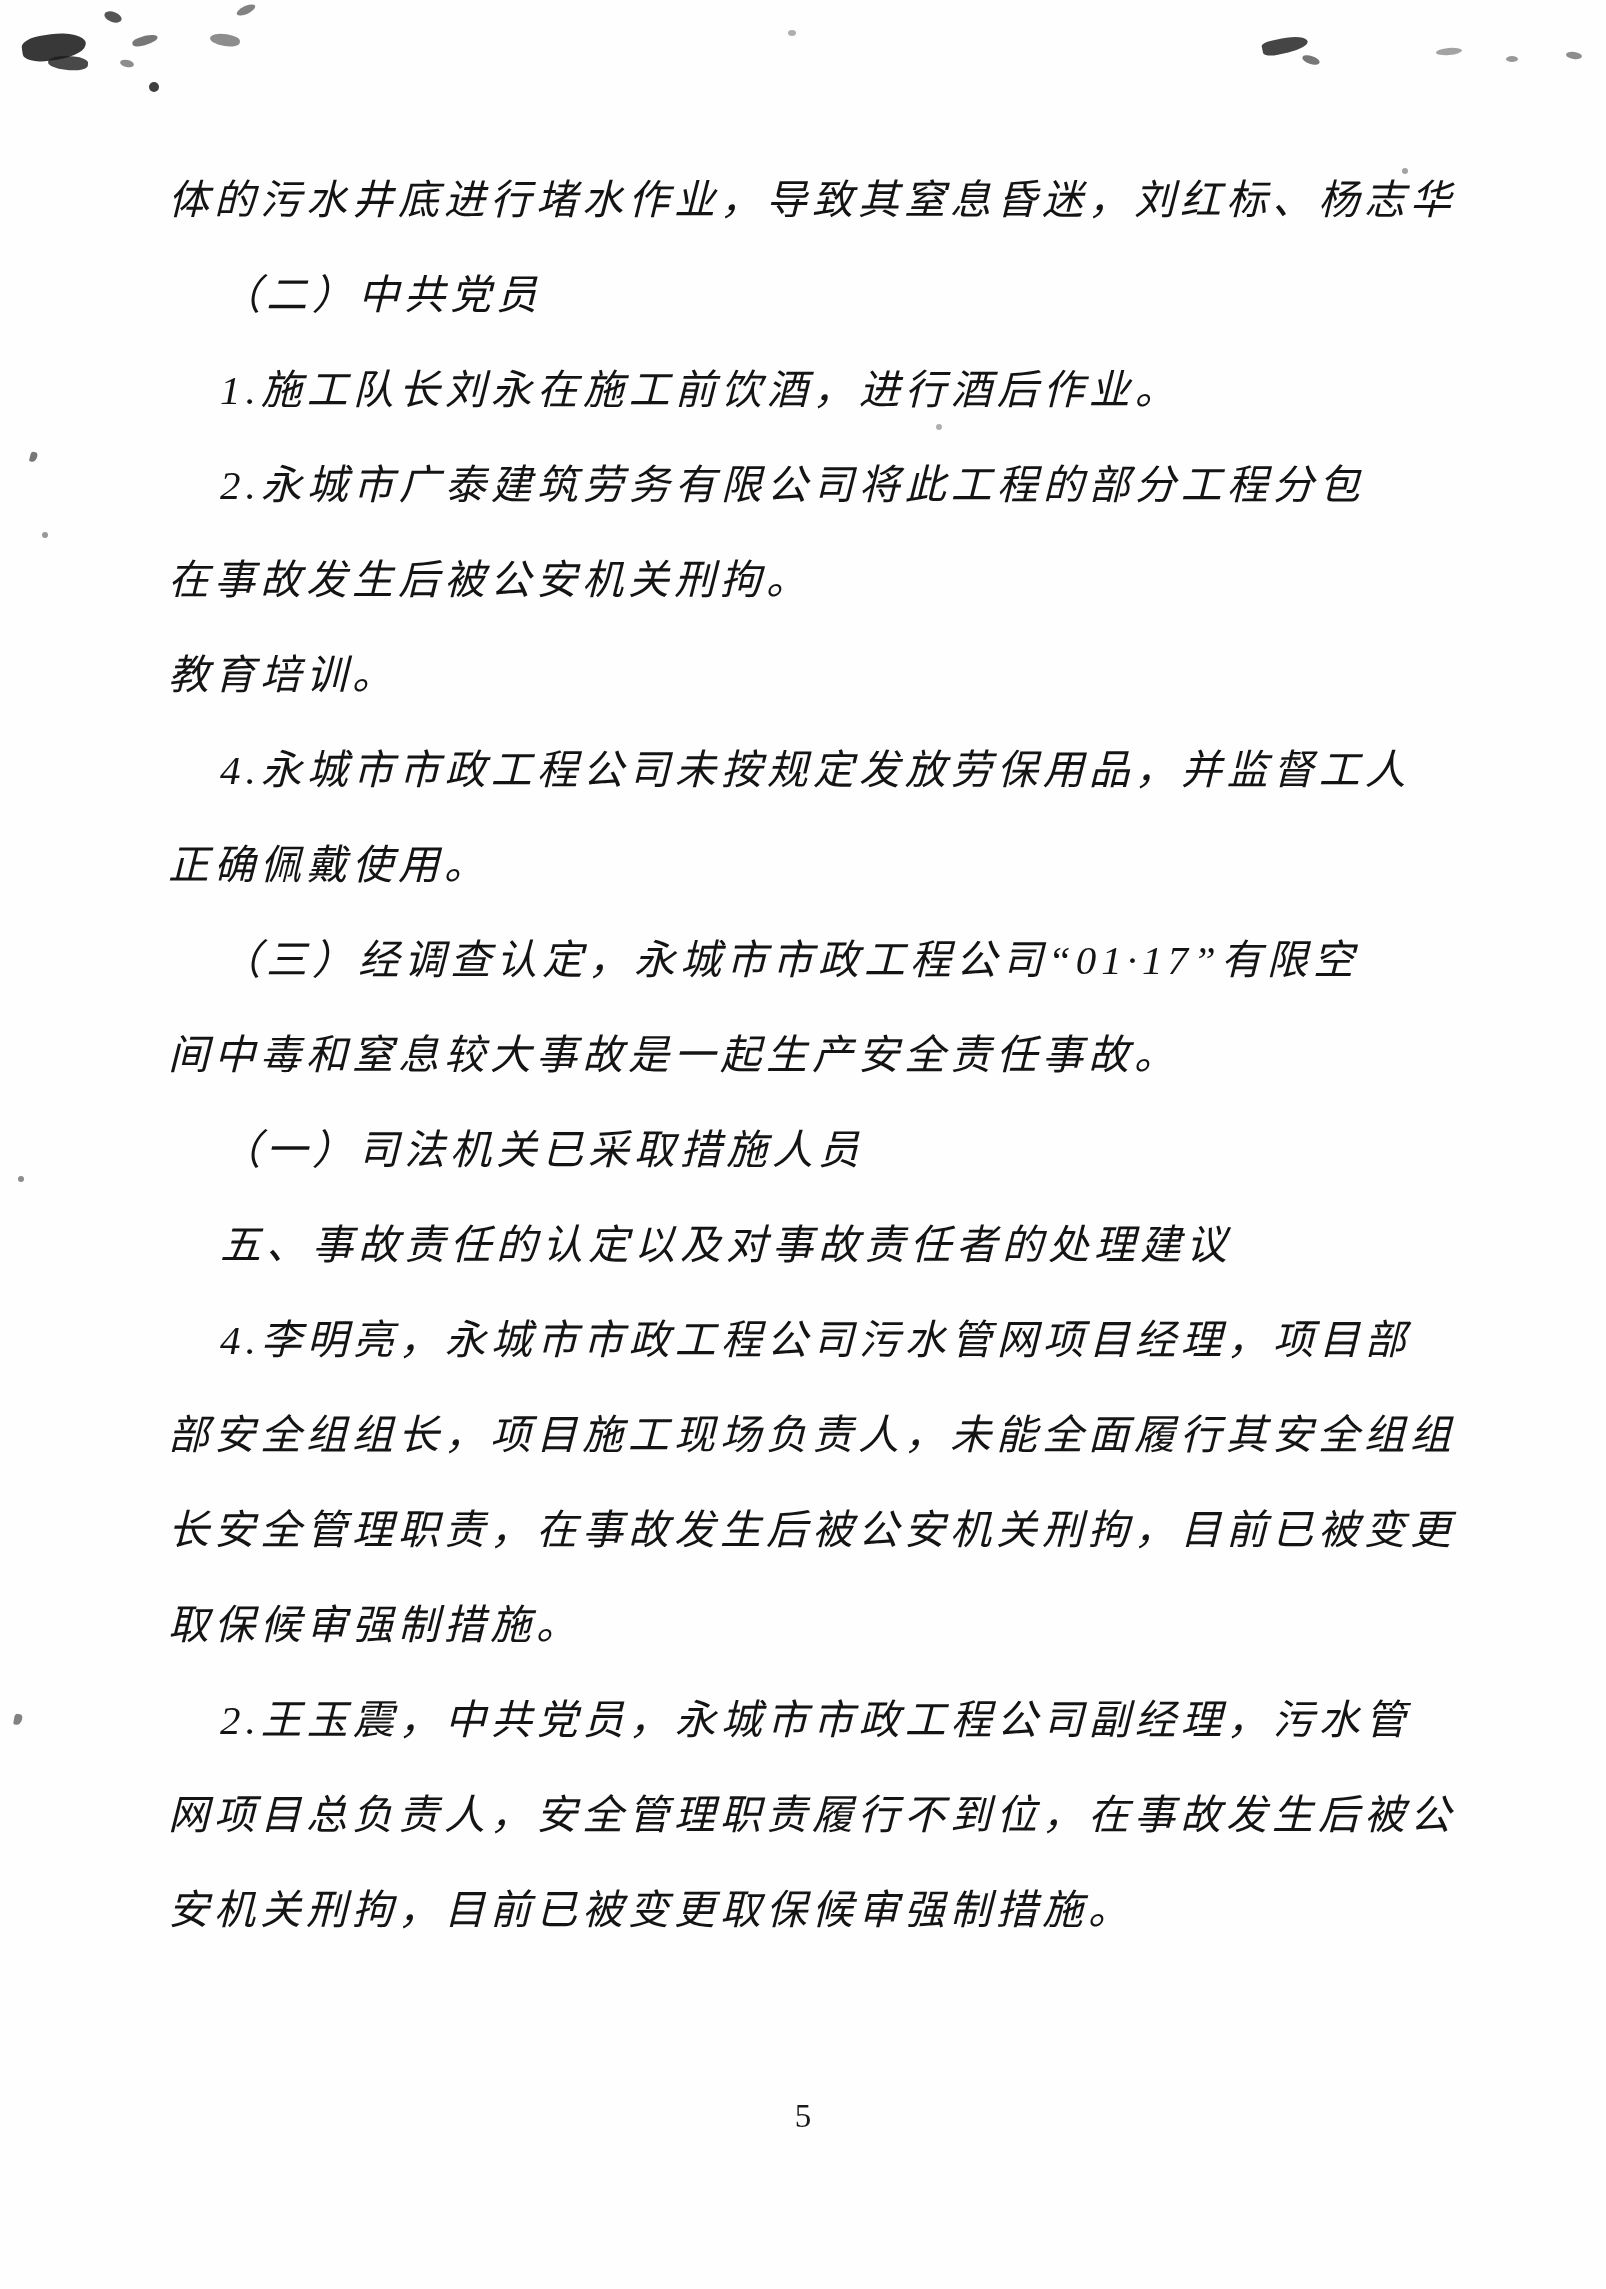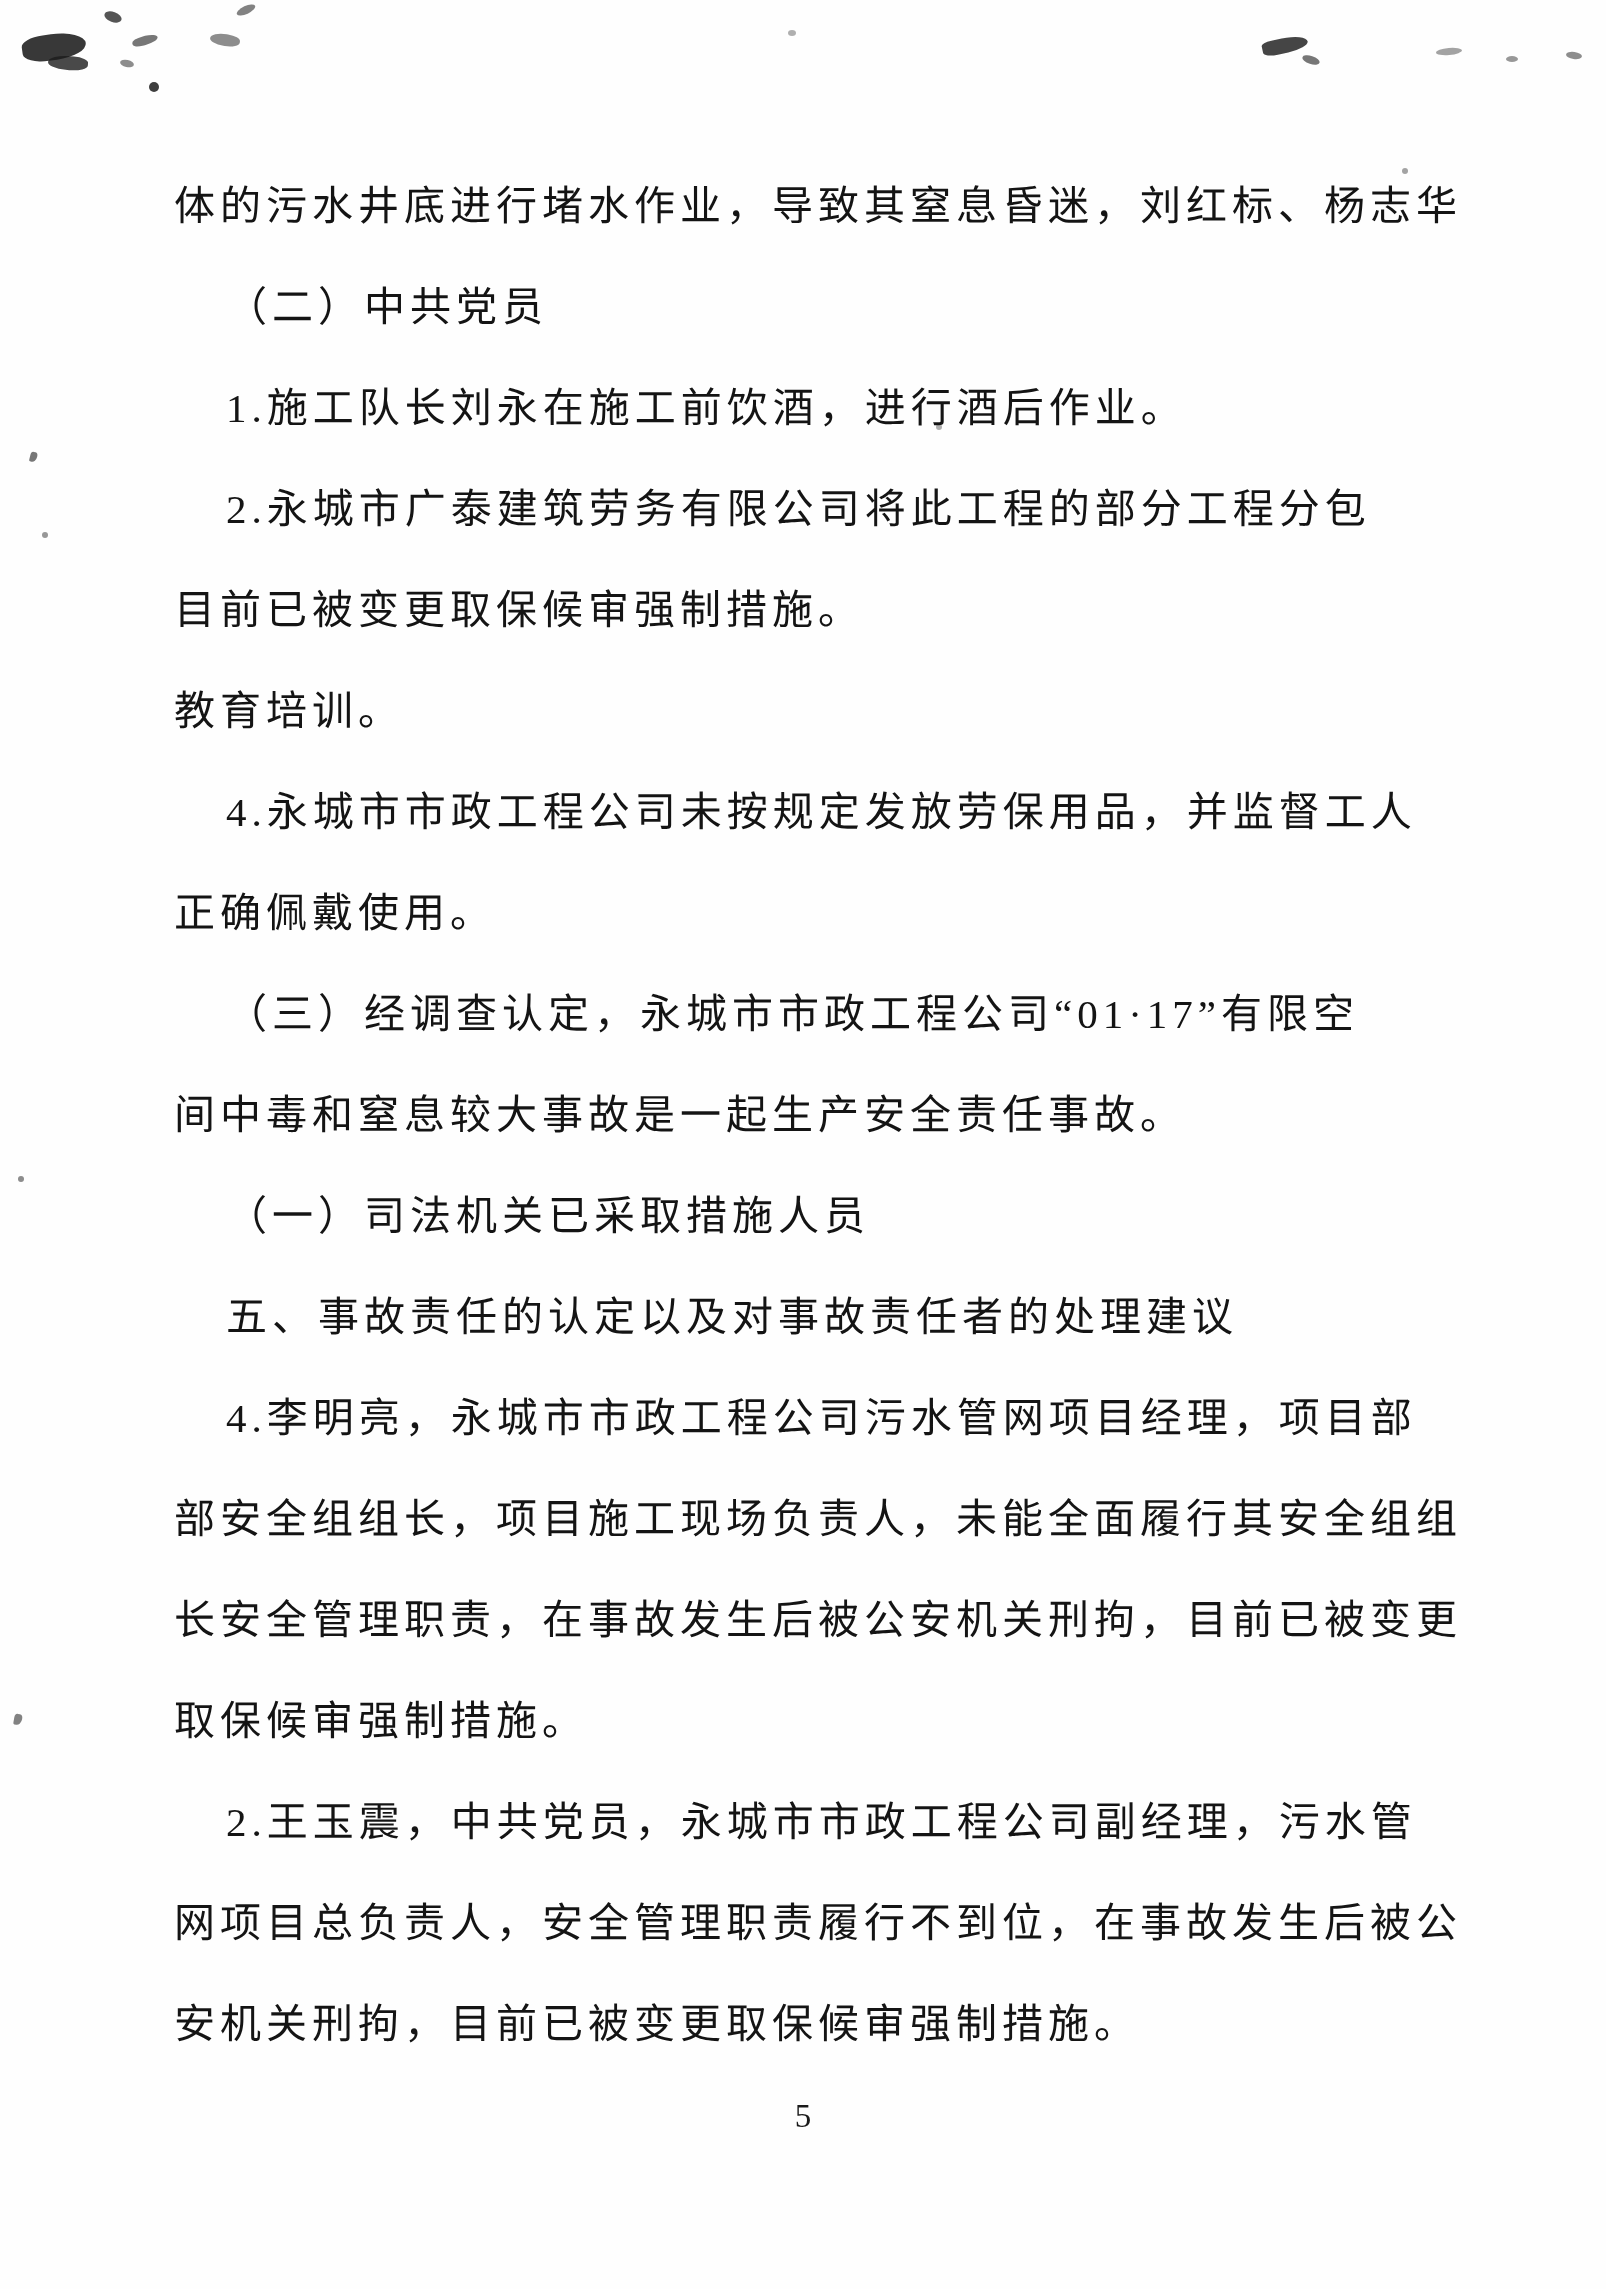--- a/index.html
+++ b/index.html
@@ -16,27 +16,28 @@
     font-family: "Liberation Serif", "DejaVu Serif", serif;
     color: #141414;
   }
   .text-block {
     position: absolute;
     top: 149px;
     left: 160px;
     width: 1330px;
   }
   .line {
-    margin: 14px;
+    margin: 8px;
     height: 87px;
     line-height: 87px;
     font-size: 41px;
     letter-spacing: 5px;
     white-space: nowrap;
     font-weight: 400;
+    font-style: italic;
   }
   .line.indent {
     padding-left: 52px;
   }
   .page-number {
     position: absolute;
     top: 2098px;
     left: 0;
     width: 1606px;
     text-align: center;
@@ -95,21 +96,21 @@
   <div class="speckle s17"></div>
   <div class="speckle s18"></div>
   <div class="speckle s19"></div>
   <div class="speckle s20"></div>
 
   <div class="text-block">
     <p class="line">体的污水井底进行堵水作业，导致其窒息昏迷，刘红标、杨志华</p>
     <p class="line indent">（二）中共党员</p>
     <p class="line indent">1.施工队长刘永在施工前饮酒，进行酒后作业。</p>
     <p class="line indent">2.永城市广泰建筑劳务有限公司将此工程的部分工程分包</p>
-    <p class="line">目前已被变更取保候审强制措施。</p>
+    <p class="line">在事故发生后被公安机关刑拘。</p>
     <p class="line">教育培训。</p>
     <p class="line indent">4.永城市市政工程公司未按规定发放劳保用品，并监督工人</p>
     <p class="line">正确佩戴使用。</p>
     <p class="line indent">（三）经调查认定，永城市市政工程公司“01·17”有限空</p>
     <p class="line">间中毒和窒息较大事故是一起生产安全责任事故。</p>
     <p class="line indent">（一）司法机关已采取措施人员</p>
     <p class="line indent">五、事故责任的认定以及对事故责任者的处理建议</p>
     <p class="line indent">4.李明亮，永城市市政工程公司污水管网项目经理，项目部</p>
     <p class="line">部安全组组长，项目施工现场负责人，未能全面履行其安全组组</p>
     <p class="line">长安全管理职责，在事故发生后被公安机关刑拘，目前已被变更</p>

